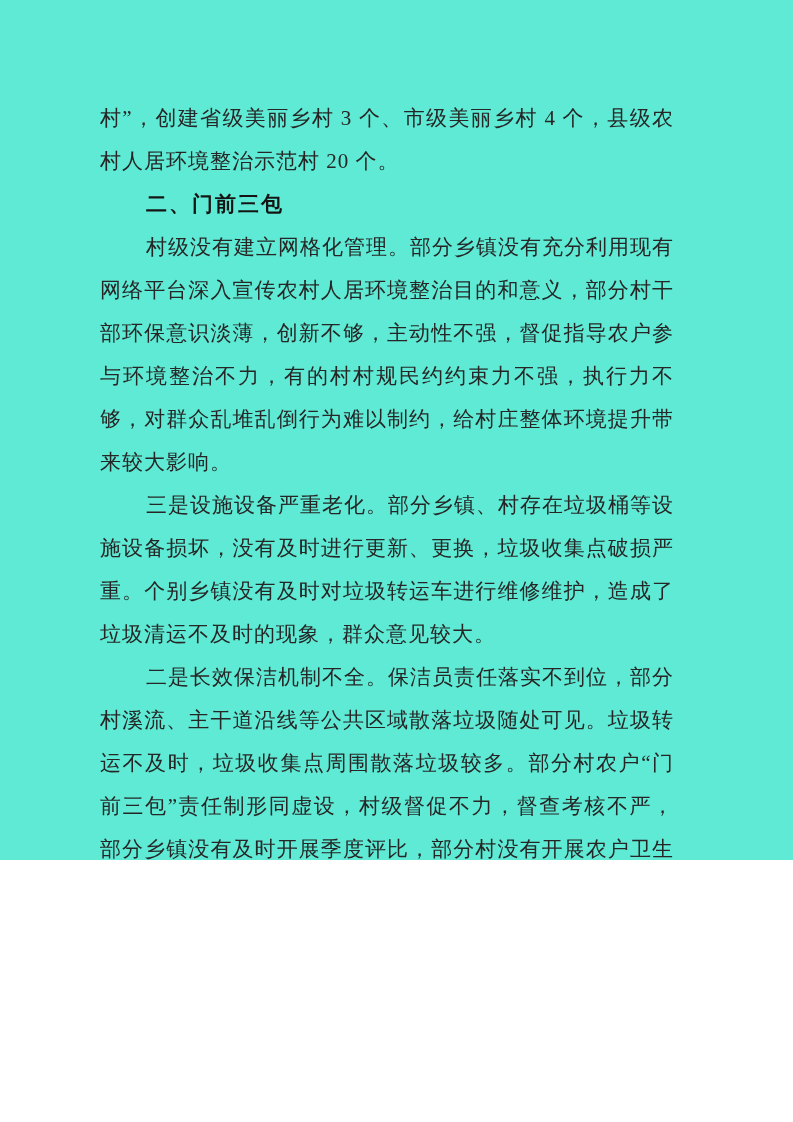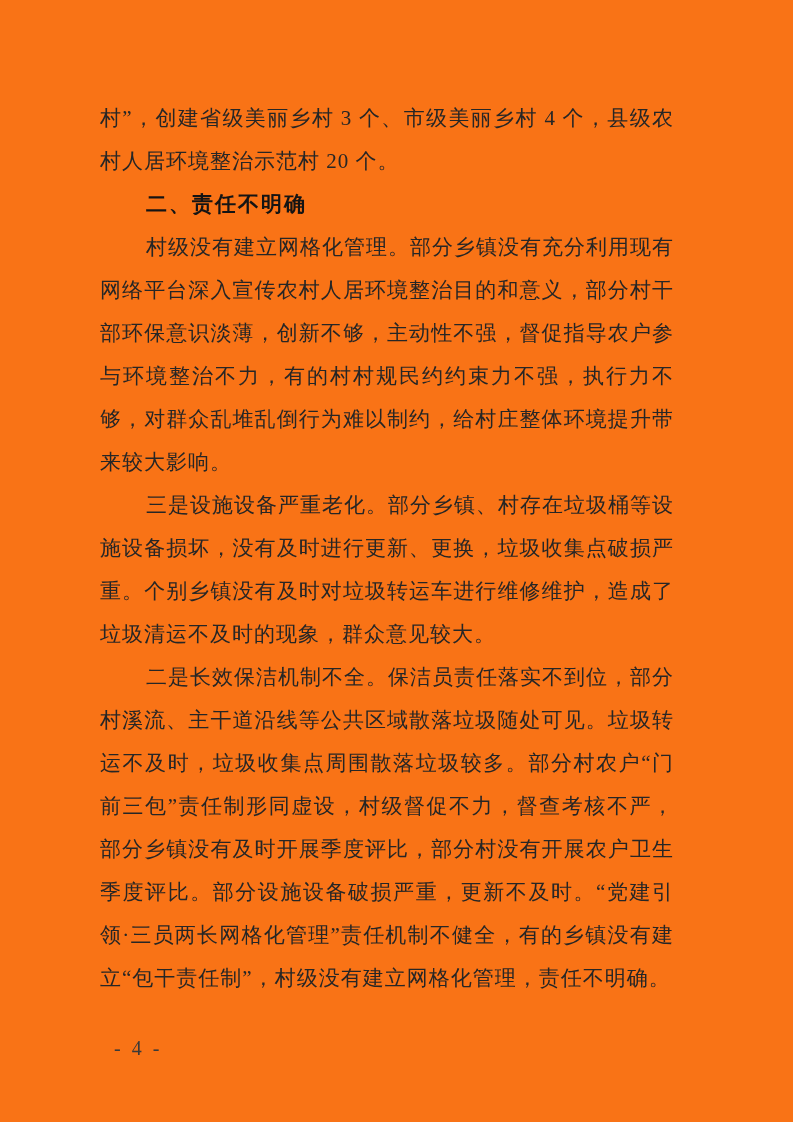--- a/index.html
+++ b/index.html
@@ -6,22 +6,22 @@
   body {
     width: 793px;
     height: 1122px;
     background: #ffffff;
     position: relative;
     font-family: "Liberation Serif", "DejaVu Serif", serif;
   }
   .page {
     position: absolute;
     left: 0; top: 0;
-    width: 793px; height: 1122px;
-    background: #f97316;
+    width: 793px; height: 860px;
+    background: #5eead4;
     overflow: hidden;
   }
   .content {
     position: absolute;
     left: 100px;
     top: 97px;
     width: 574px;
     color: #262626;
     font-size: 21px;
     line-height: 43px;
@@ -52,21 +52,21 @@
   }
 </style>
 </head>
 <body>
 
 <div class="page">
   <div class="content">
 
     <p class="continuation">村”，创建省级美丽乡村 3 个、市级美丽乡村 4 个，县级农村人居环境整治示范村 20 个。</p>
 
-    <p class="heading">二、责任不明确</p>
+    <p class="heading">二、门前三包</p>
 
     <p class="para"><span class="lead">村级没有建立网格化管理。</span><span>部分乡镇没有充分利用现有网络平台深入宣传农村人居环境整治目的和意义，部分村干部环保意识淡薄，创新不够，主动性不强，督促指导农户参与环境整治不力，有的村村规民约约束力不强，执行力不够，对群众乱堆乱倒行为难以制约，给村庄整体环境提升带来较大影响。</span></p>
 
     <p class="para"><span class="lead">三是设施设备严重老化。</span><span>部分乡镇、村存在垃圾桶等设施设备损坏，没有及时进行更新、更换，垃圾收集点破损严重。个别乡镇没有及时对垃圾转运车进行维修维护，造成了垃圾清运不及时的现象，群众意见较大。</span></p>
 
     <p class="para"><span class="lead">二是长效保洁机制不全。</span><span>保洁员责任落实不到位，部分村溪流、主干道沿线等公共区域散落垃圾随处可见。垃圾转运不及时，垃圾收集点周围散落垃圾较多。部分村农户“门前三包”责任制形同虚设，村级督促不力，督查考核不严，部分乡镇没有及时开展季度评比，部分村没有开展农户卫生季度评比。部分设施设备破损严重，更新不及时。“党建引领·三员两长网格化管理”责任机制不健全，有的乡镇没有建立“包干责任制”，村级没有建立网格化管理，责任不明确。</span></p>
 
   </div>
 
   <div class="footer">- 4 -</div>

